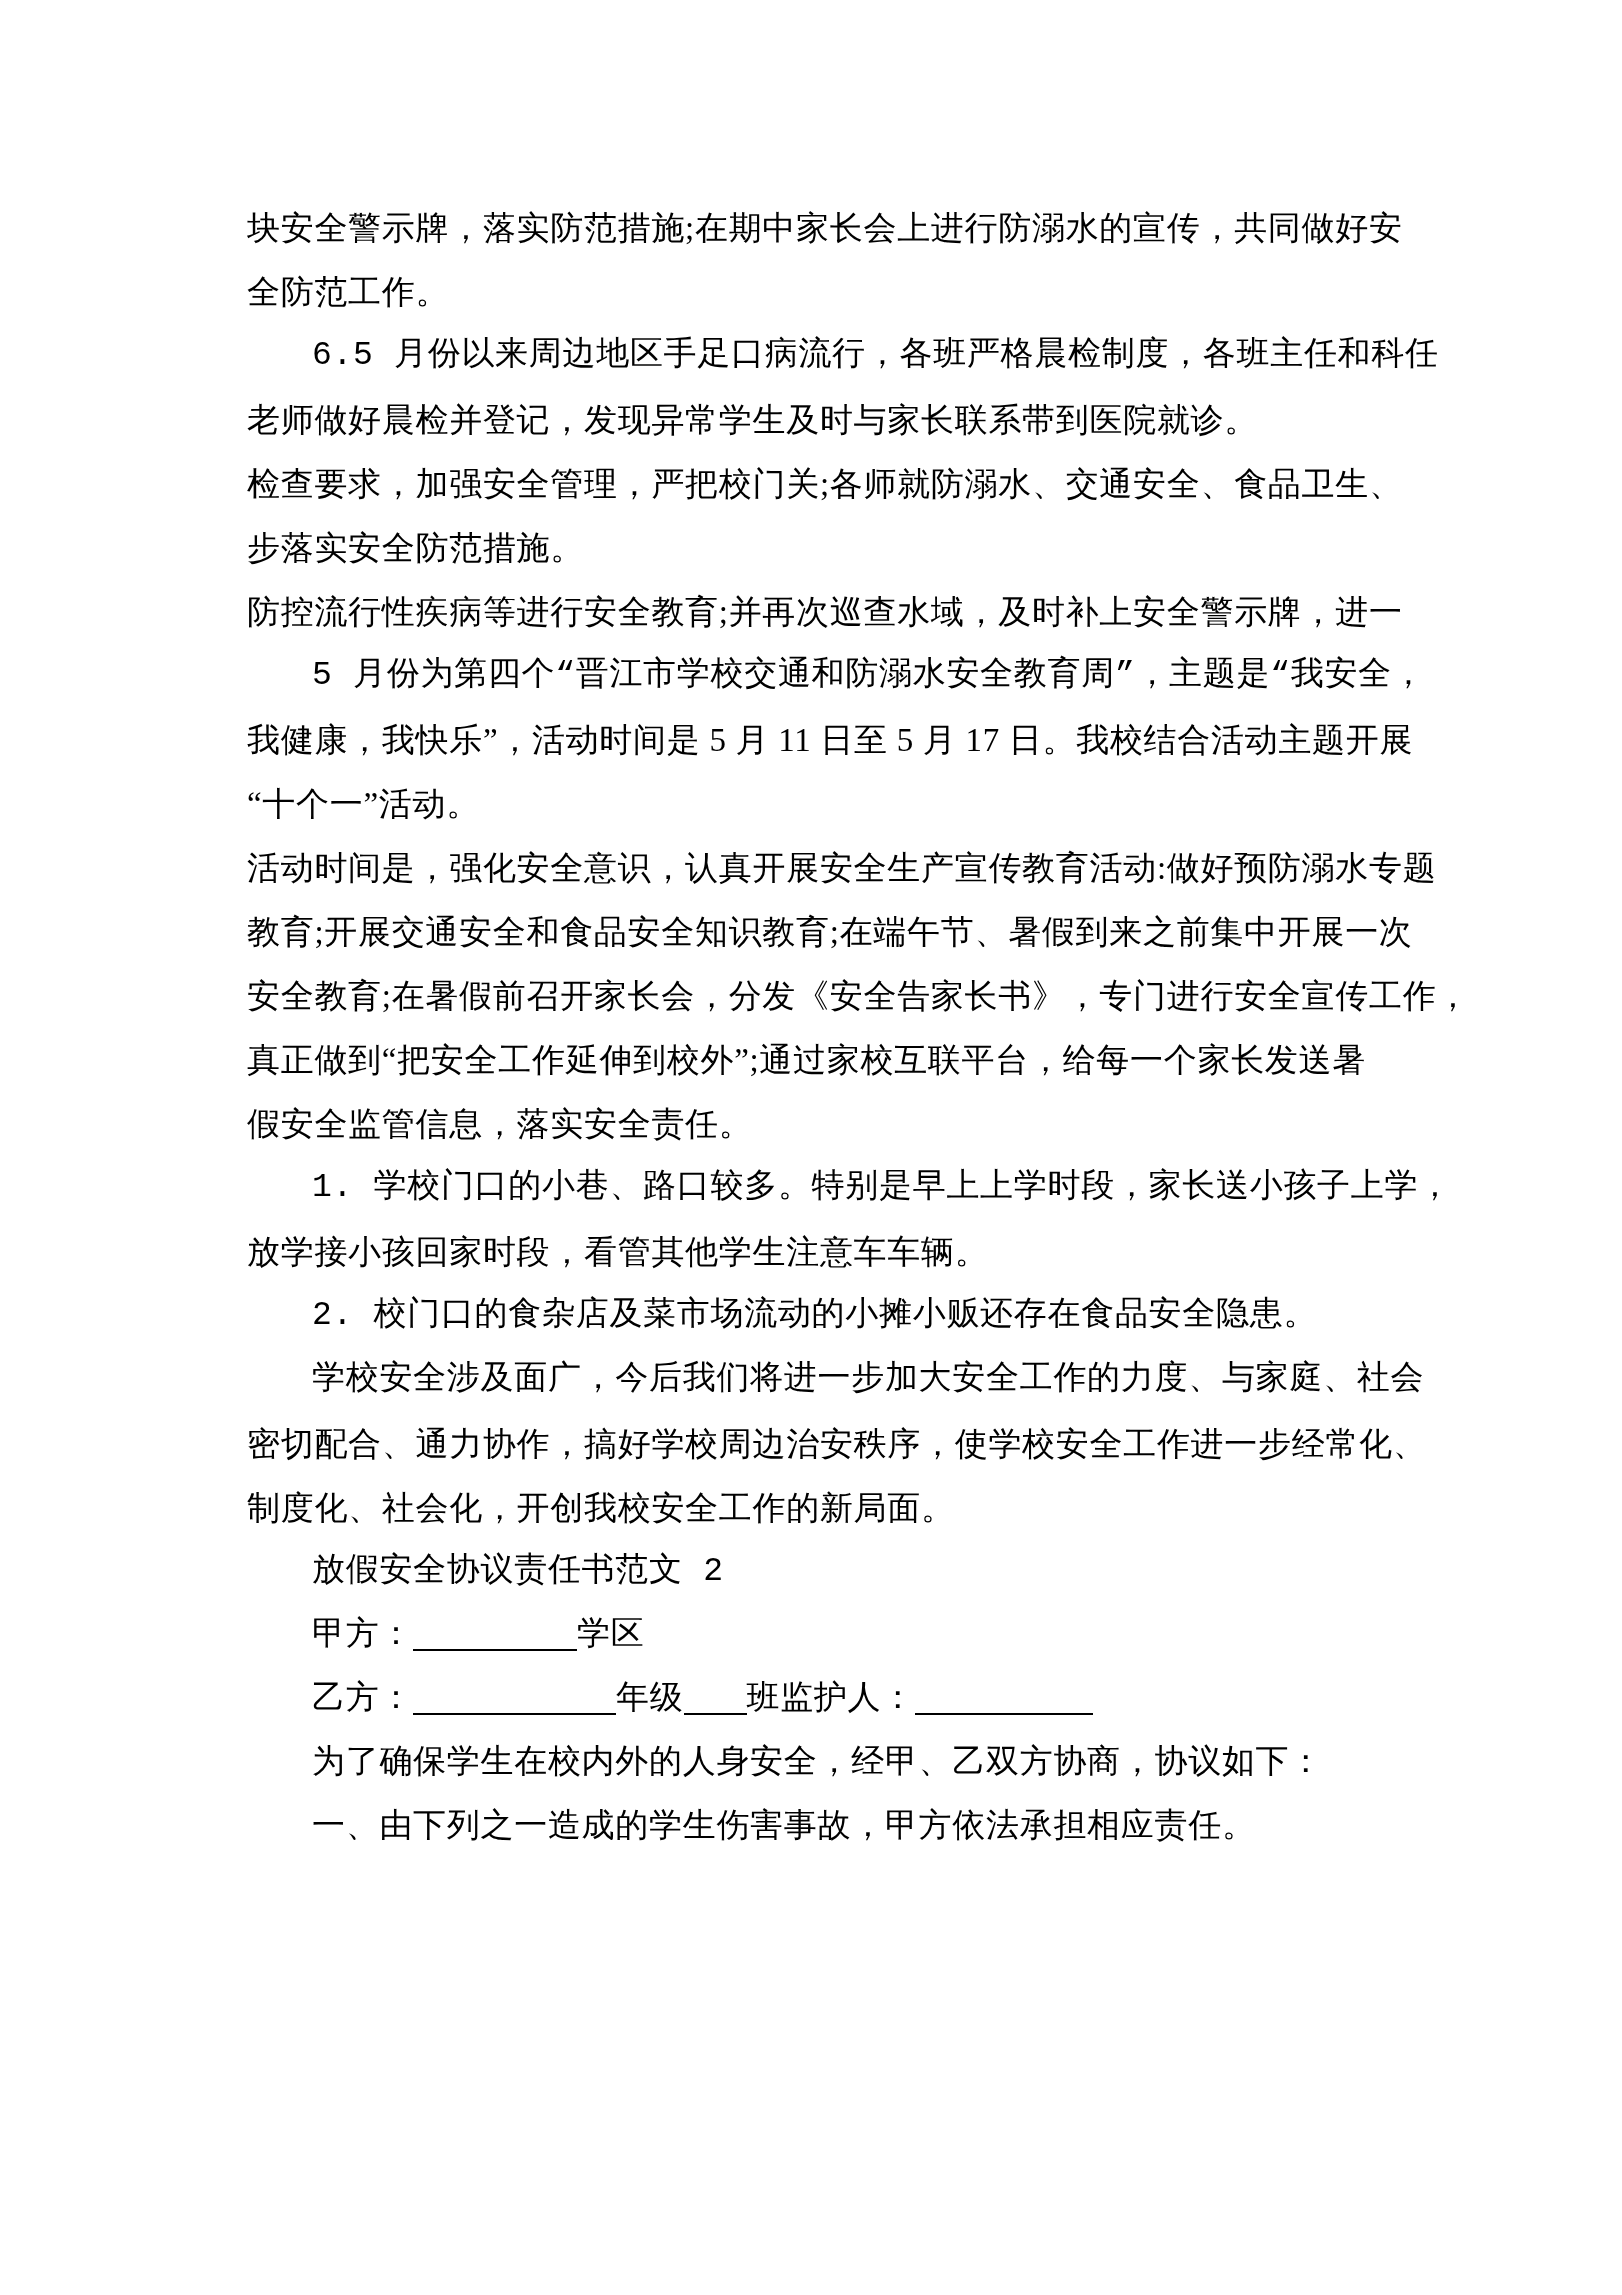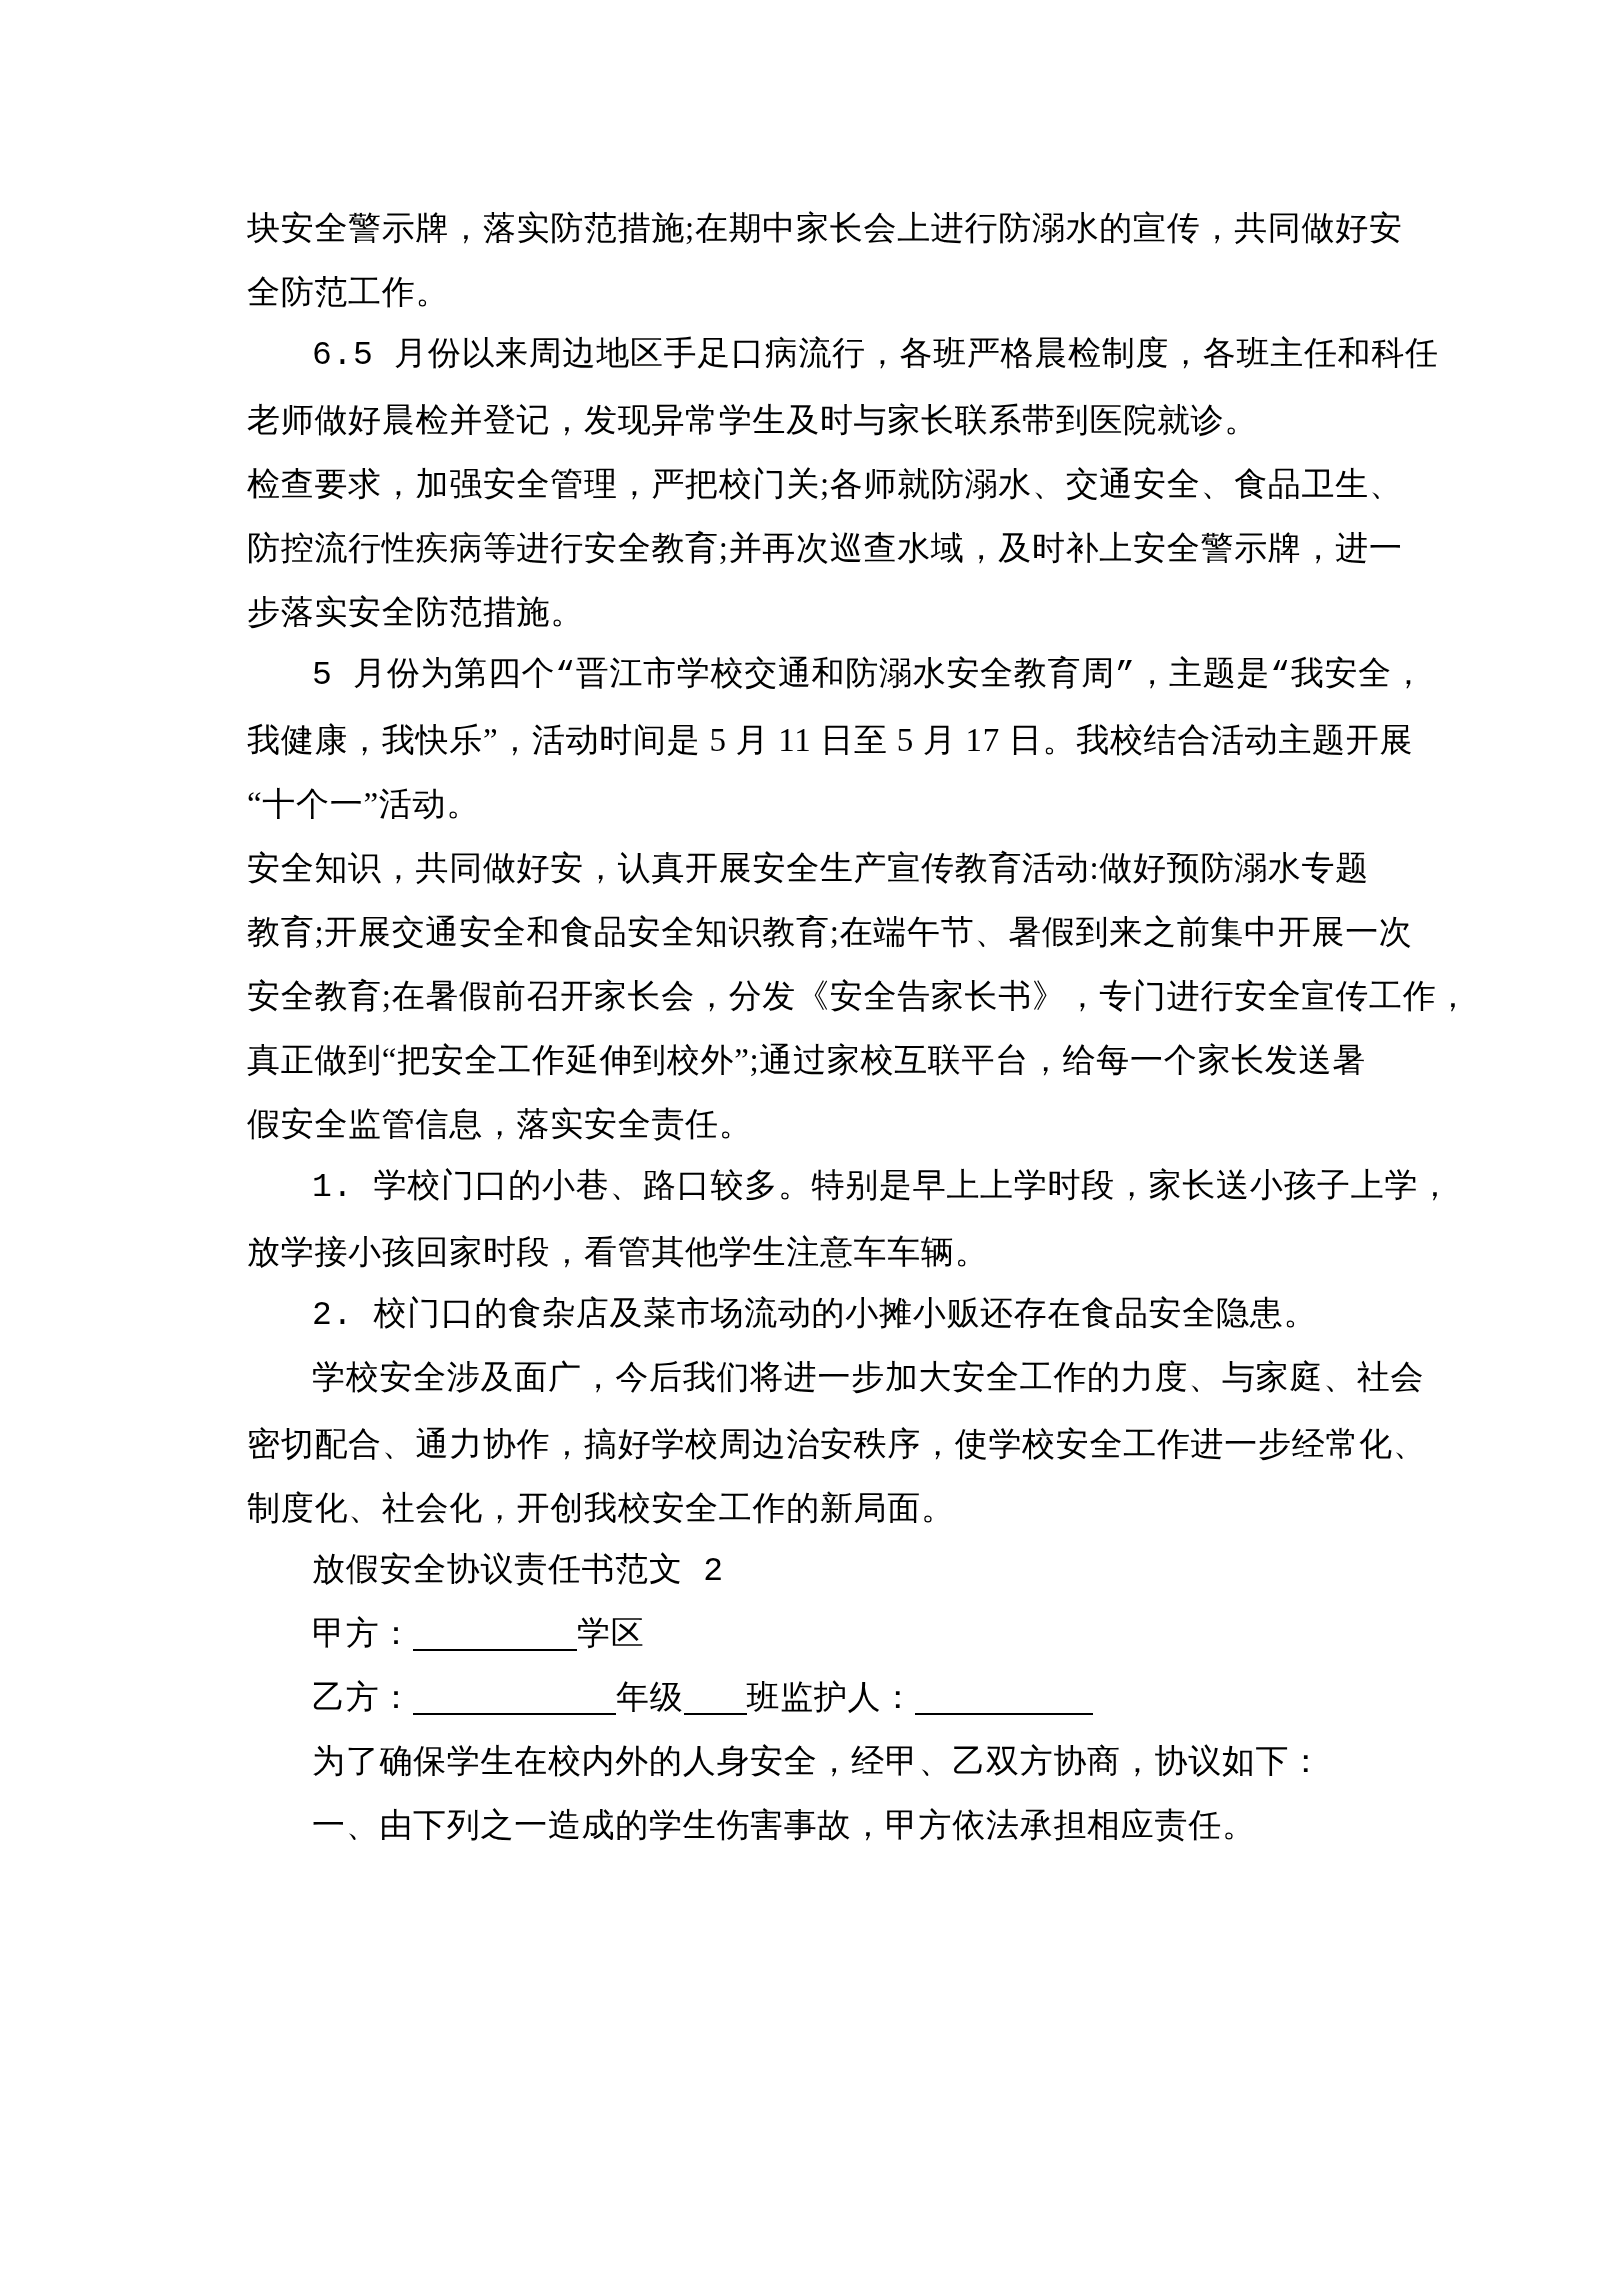--- a/index.html
+++ b/index.html
@@ -50,26 +50,26 @@
 <body>
 
 <div class="page">
   <div class="doc-body">
 
     <div class="line">块安全警示牌，落实防范措施;在期中家长会上进行防溺水的宣传，共同做好安</div>
     <div class="line">全防范工作。</div>
     <div class="line ind">6.5 月份以来周边地区手足口病流行，各班严格晨检制度，各班主任和科任</div>
     <div class="line">老师做好晨检并登记，发现异常学生及时与家长联系带到医院就诊。</div>
     <div class="line">检查要求，加强安全管理，严把校门关;各师就防溺水、交通安全、食品卫生、</div>
+    <div class="line">步落实安全防范措施。</div>
     <div class="line">防控流行性疾病等进行安全教育;并再次巡查水域，及时补上安全警示牌，进一</div>
-    <div class="line">步落实安全防范措施。</div>
     <div class="line ind">5 月份为第四个“晋江市学校交通和防溺水安全教育周”，主题是“我安全，</div>
     <div class="line">我健康，我快乐”，活动时间是 5 月 11 日至 5 月 17 日。我校结合活动主题开展</div>
     <div class="line">“十个一”活动。</div>
-    <div class="line">安全知识，共同做好安，认真开展安全生产宣传教育活动:做好预防溺水专题</div>
+    <div class="line">活动时间是，强化安全意识，认真开展安全生产宣传教育活动:做好预防溺水专题</div>
     <div class="line">教育;开展交通安全和食品安全知识教育;在端午节、暑假到来之前集中开展一次</div>
     <div class="line">安全教育;在暑假前召开家长会，分发《安全告家长书》，专门进行安全宣传工作，</div>
     <div class="line">真正做到“把安全工作延伸到校外”;通过家校互联平台，给每一个家长发送暑</div>
     <div class="line">假安全监管信息，落实安全责任。</div>
     <div class="line ind">1. 学校门口的小巷、路口较多。特别是早上上学时段，家长送小孩子上学，</div>
     <div class="line">放学接小孩回家时段，看管其他学生注意车车辆。</div>
     <div class="line ind">2. 校门口的食杂店及菜市场流动的小摊小贩还存在食品安全隐患。</div>
     <div class="line ind">学校安全涉及面广，今后我们将进一步加大安全工作的力度、与家庭、社会</div>
     <div class="line">密切配合、通力协作，搞好学校周边治安秩序，使学校安全工作进一步经常化、</div>
     <div class="line">制度化、社会化，开创我校安全工作的新局面。</div>

